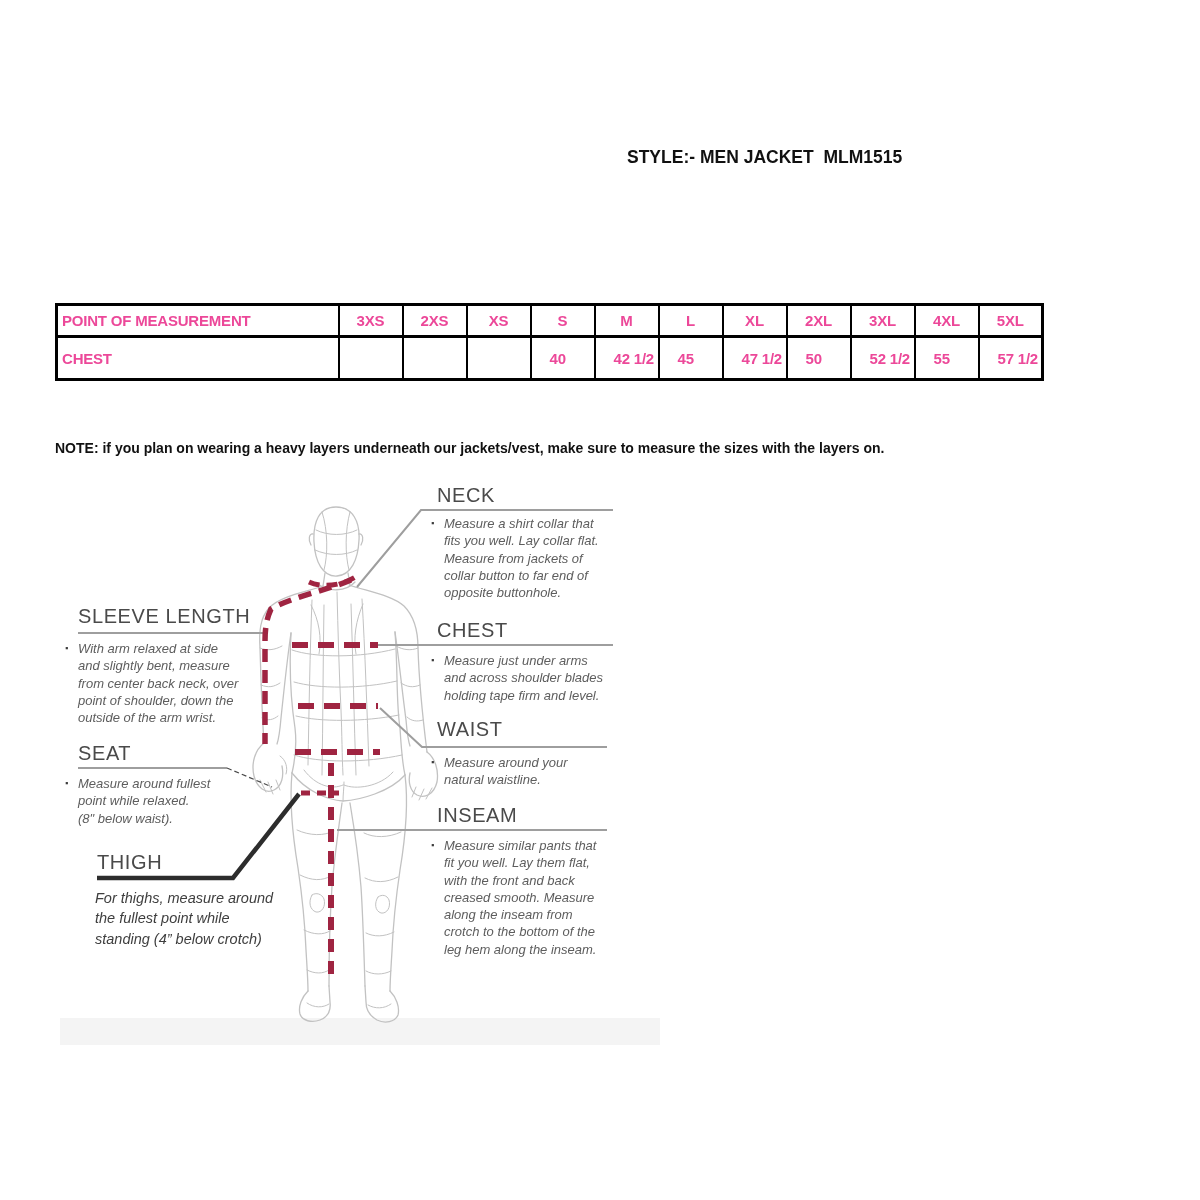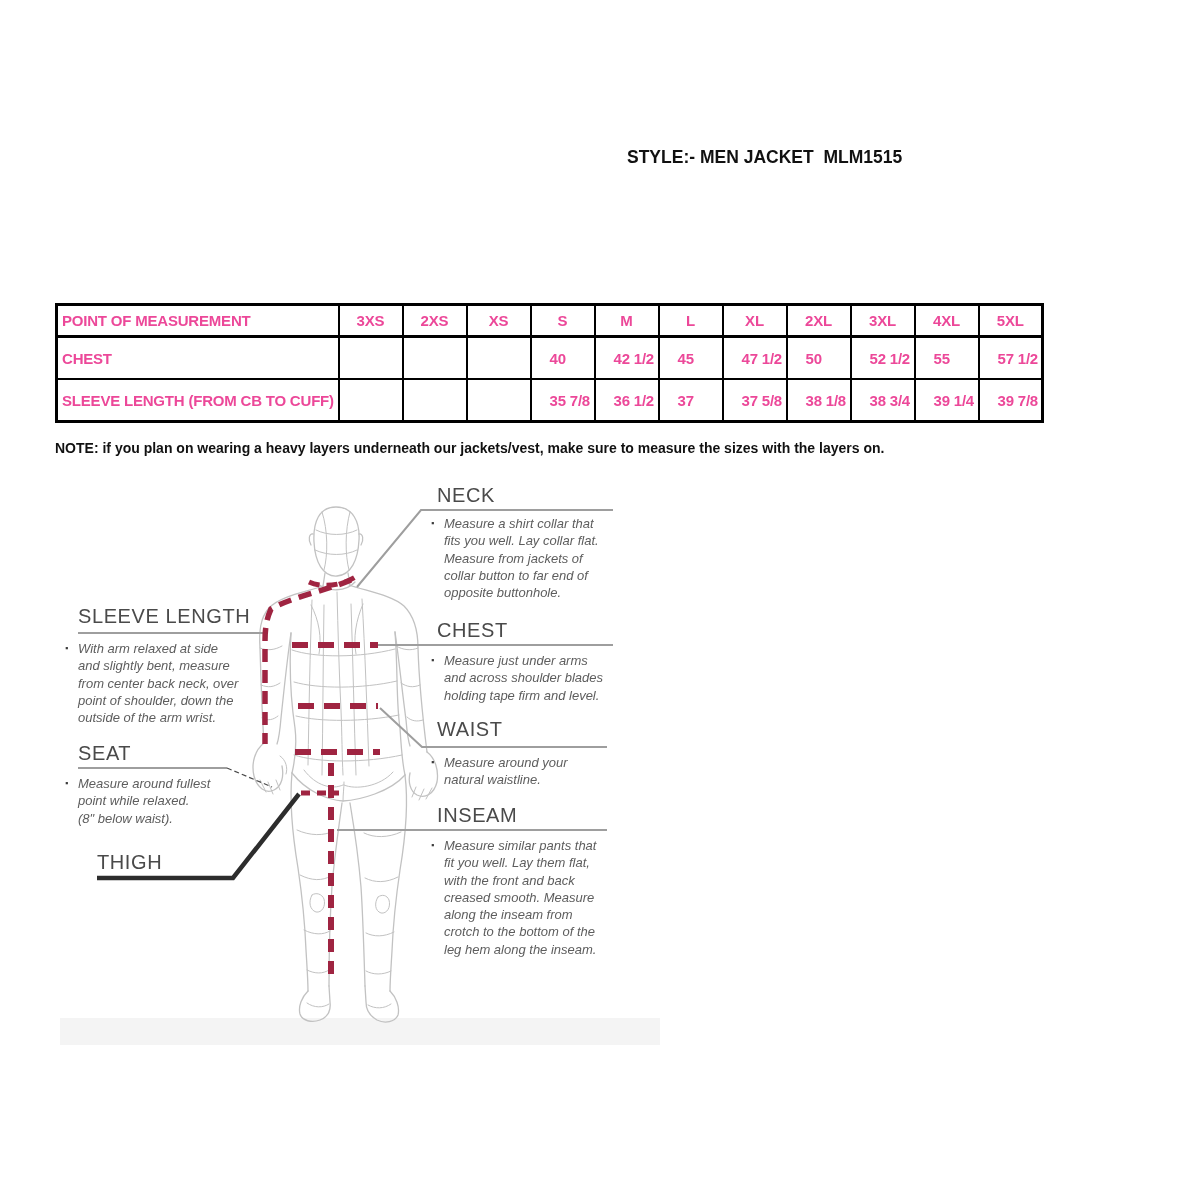--- a/index.html
+++ b/index.html
@@ -72,34 +72,20 @@
         <td></td>
         <td>40</td>
         <td>42 1/2</td>
         <td>45</td>
         <td>47 1/2</td>
         <td>50</td>
         <td>52 1/2</td>
         <td>55</td>
         <td>57 1/2</td>
       </tr>
-      <tr>
-        <td class="pom">SLEEVE LENGTH (FROM CB TO CUFF)</td>
-        <td></td>
-        <td></td>
-        <td></td>
-        <td>35 7/8</td>
-        <td>36 1/2</td>
-        <td>37</td>
-        <td>37 5/8</td>
-        <td>38 1/8</td>
-        <td>38 3/4</td>
-        <td>39 1/4</td>
-        <td>39 7/8</td>
-      </tr>
     </tbody>
   </table>
 
   <div class="note">NOTE: if you plan on wearing a heavy layers underneath our jackets/vest, make sure to measure the sizes with the layers on.</div>
 
   <div class="guide">
     <div class="gray-strip"></div>
 
     <svg width="600" height="575" viewBox="0 0 600 575">
 
@@ -213,14 +199,19 @@
       <div class="line">from center back neck, over</div>
       <div class="line">point of shoulder, down the</div>
       <div class="line">outside of the arm wrist.</div>
     </div>
     <div class="guide-text" style="left:4px;top:305px">
       <span class="bullet">▪</span>
       <div class="line">Measure around fullest</div>
       <div class="line">point while relaxed.</div>
       <div class="line">(8" below waist).</div>
     </div>
+    <div class="guide-text plain" style="left:35px;top:418px">
+      <div class="line">For thighs, measure around</div>
+      <div class="line">the fullest point while</div>
+      <div class="line">standing (4” below crotch)</div>
+    </div>
   </div>
 </div>
 
 </body></html>

